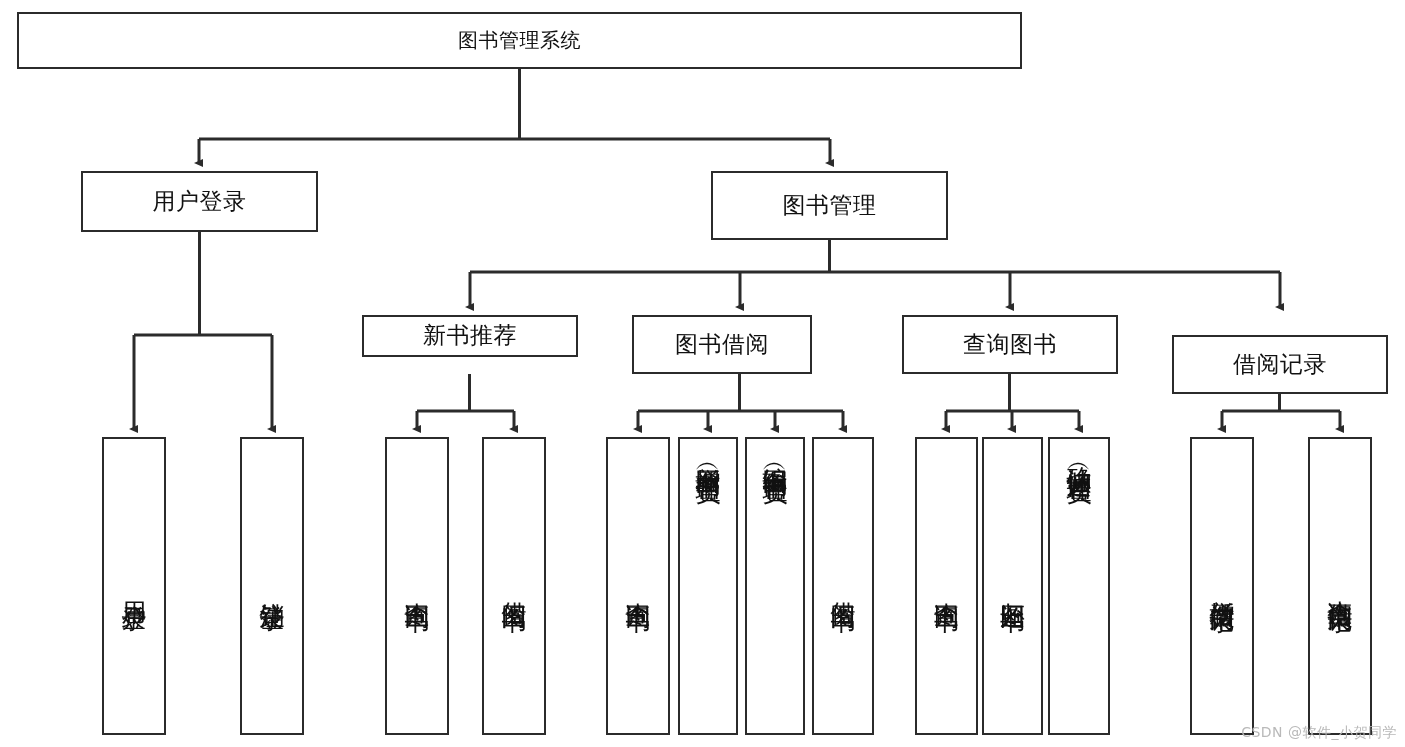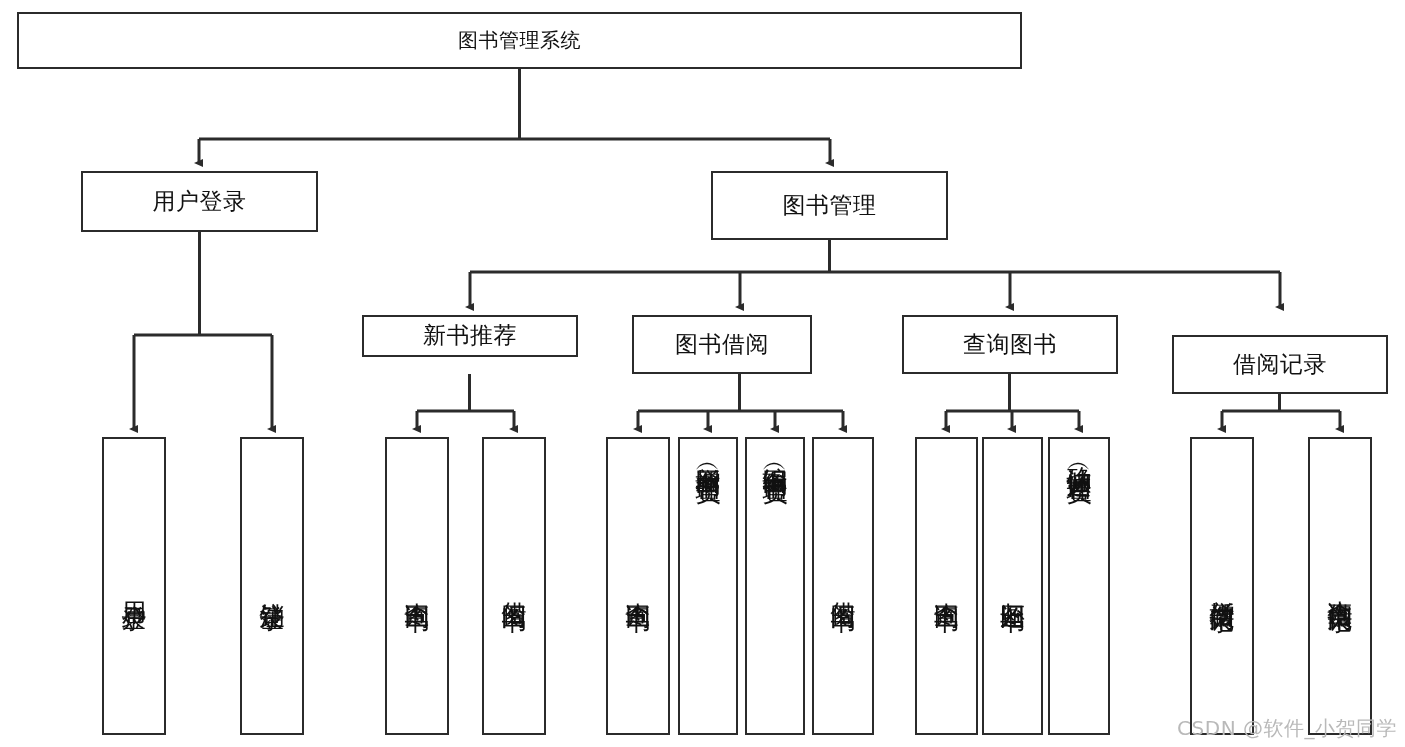--- a/index.html
+++ b/index.html
@@ -65,21 +65,21 @@
     white-space: nowrap;
   }
   .node.vert.centered {
     align-items: center;
     padding-top: 0;
   }
   .watermark {
     position: absolute;
     right: 8px;
     bottom: 5px;
-    font-size: 20px;
+    font-size: 14px;
     color: #b9b9b9;
     white-space: nowrap;
     letter-spacing: 0.5px;
   }
 </style>
 </head>
 <body>
 
 <div id="diagram-root">
 

